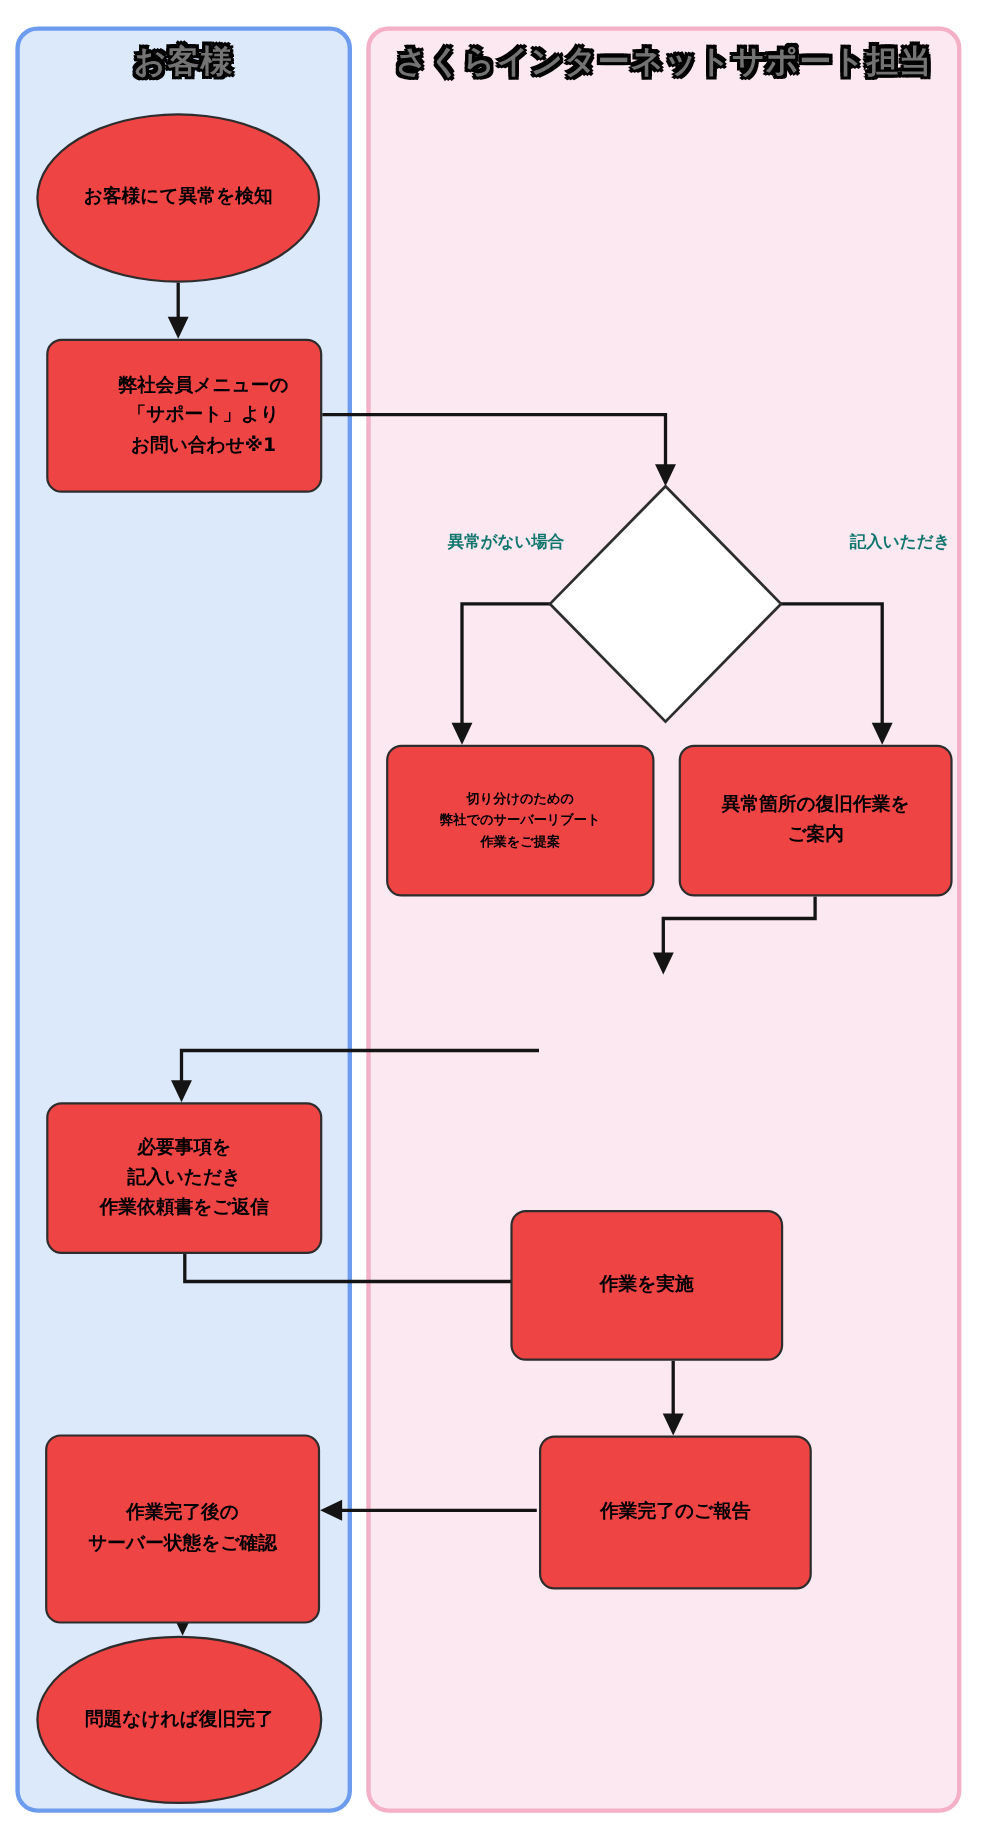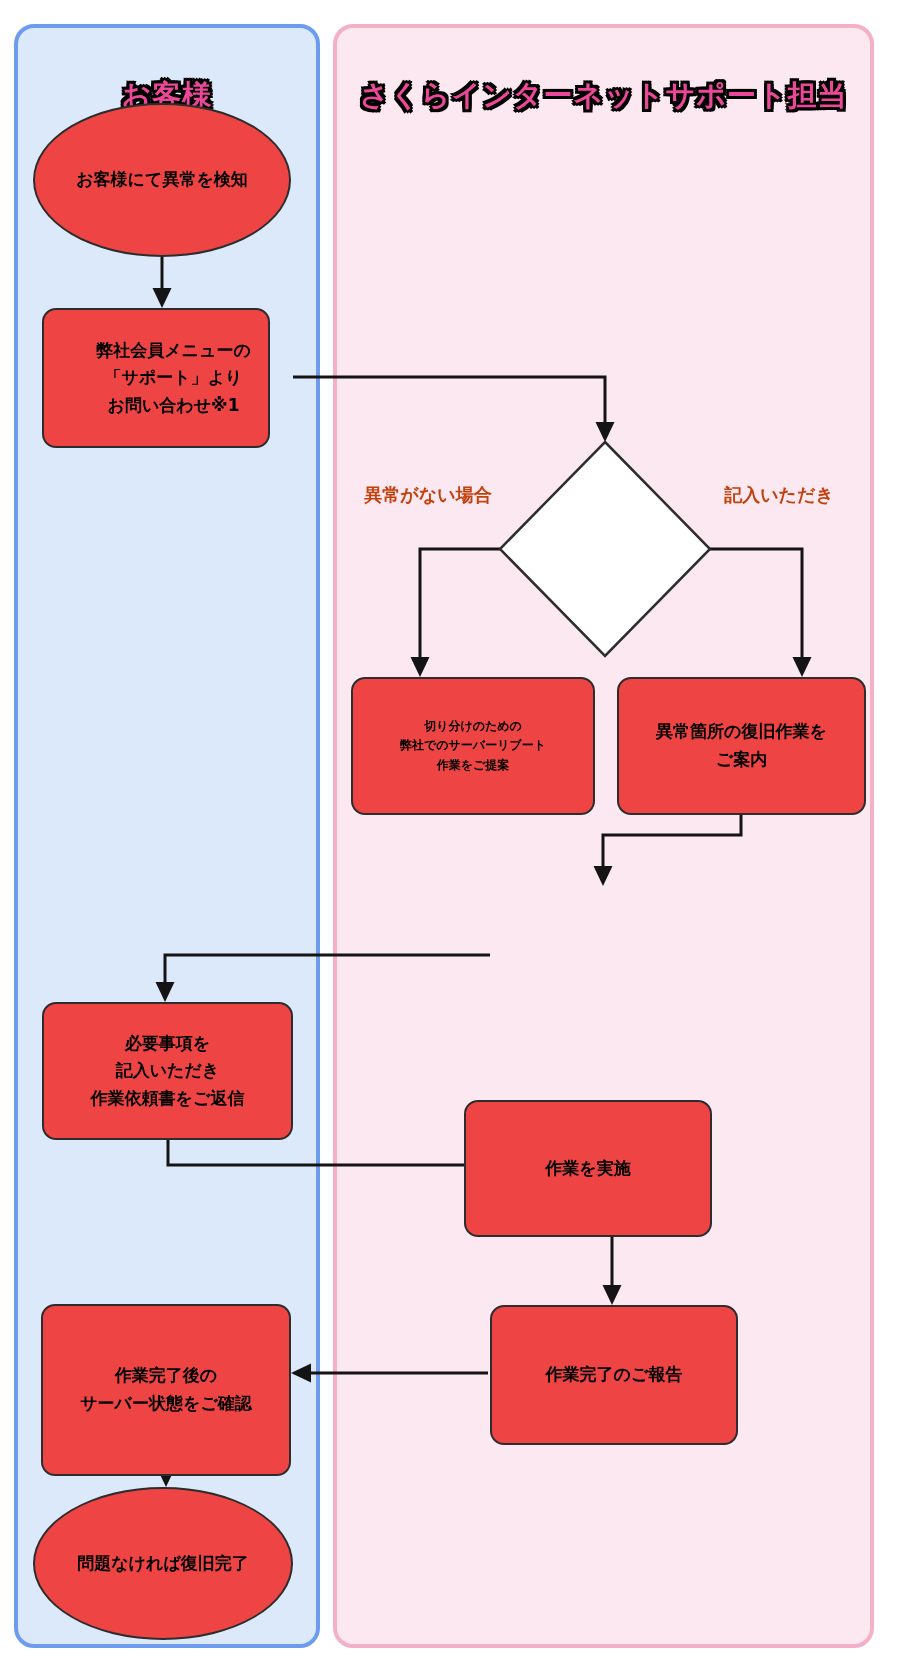--- a/index.html
+++ b/index.html
@@ -3,40 +3,40 @@
 <meta charset="utf-8">
 <style>
   html,body{margin:0;padding:0;background:#ffffff;}
   body{font-family:"DejaVu Sans","Liberation Sans",sans-serif;}
   #stage{position:relative;width:900px;height:1668px;background:#ffffff;overflow:hidden;}
 
   .panel{position:absolute;border-radius:20px;box-sizing:border-box;}
   .panel-customer{left:14px;top:24px;width:306px;height:1624px;background:#dce9fb;border:4px solid #6d9cef;}
   .panel-support{left:333px;top:24px;width:541px;height:1624px;background:#fce8f0;border:4px solid #f4b0c6;}
 
-  .panel-title{position:absolute;text-align:center;font-weight:bold;font-size:29px;letter-spacing:1px;color:#ec4899;white-space:nowrap;
+  .panel-title{position:absolute;text-align:center;font-weight:bold;font-size:29px;letter-spacing:1px;color:#737373;white-space:nowrap;
     text-shadow:-3px -3px 0 #000,0 -3px 0 #000,3px -3px 0 #000,-3px 0 0 #000,3px 0 0 #000,
                 -3px 3px 0 #000,0 3px 0 #000,3px 3px 0 #000,-2px -2px 0 #000,2px -2px 0 #000,
-                -2px 2px 0 #000,2px 2px 0 #000,0 2px 0 #000,0 -2px 0 #000,2px 0 0 #000,-2px 0 0 #000;margin-top:40px;}
+                -2px 2px 0 #000,2px 2px 0 #000,0 2px 0 #000,0 -2px 0 #000,2px 0 0 #000,-2px 0 0 #000;}
   .title-customer{left:14px;top:36px;width:306px;}
   .title-support{left:333px;top:36px;width:541px;}
 
   svg.flow{position:absolute;left:0;top:0;}
   .edge{stroke:#141414;stroke-width:3;fill:none;}
   .head{fill:#141414;stroke:none;}
   .diamond{fill:#ffffff;stroke:#2d2d2d;stroke-width:2.5;}
 
   .node{position:absolute;box-sizing:border-box;background:#ef4444;border:2px solid #2d2d2d;border-radius:14px;
     display:flex;flex-direction:column;align-items:center;justify-content:center;text-align:center;
     font-weight:bold;font-size:17px;line-height:1.62;color:#000;}
   .ellipse{border-radius:50%;}
   .no-box{background:transparent;border:none;}
   .small{font-size:12px;}
 
-  .branch-label{position:absolute;font-weight:bold;font-size:18px;color:#c2410c;text-align:center;white-space:nowrap;}
+  .branch-label{position:absolute;font-weight:bold;font-size:15px;color:#0f766e;text-align:right;white-space:nowrap;}
 </style>
 </head>
 <body>
 
 <div id="stage">
 
   <div class="panel panel-customer"></div>
   <div class="panel panel-support"></div>
 
   <div class="panel-title title-customer">お客様</div>
@@ -83,21 +83,21 @@
       <path class="edge" d="M166,1443 V1469"></path>
         <polygon class="head" points="166,1487 156.5,1467 175.5,1467"></polygon>
     </g>
     <polygon class="diamond" points="605,442 710,549 605,656 500,549"></polygon>
   </svg>
 
   <div class="node ellipse" style="left:33px;top:103px;width:258px;height:154px;">
     <div>お客様にて異常を検知</div>
   </div>
 
-  <div class="node" style="left:42px;top:308px;width:228px;height:140px;padding-left:35px;">
+  <div class="node" style="left:42px;top:308px;width:251px;height:140px;padding-left:35px;">
     <div>弊社会員メニューの</div>
     <div>「サポート」より</div>
     <div>お問い合わせ※1</div>
   </div>
 
 
   <div class="branch-label" style="left:343px;top:483px;width:170px;">異常がない場合</div>
   <div class="branch-label" style="left:694px;top:483px;width:170px;">記入いただき</div>
 
   <div class="node small" style="left:351px;top:677px;width:244px;height:138px;">

